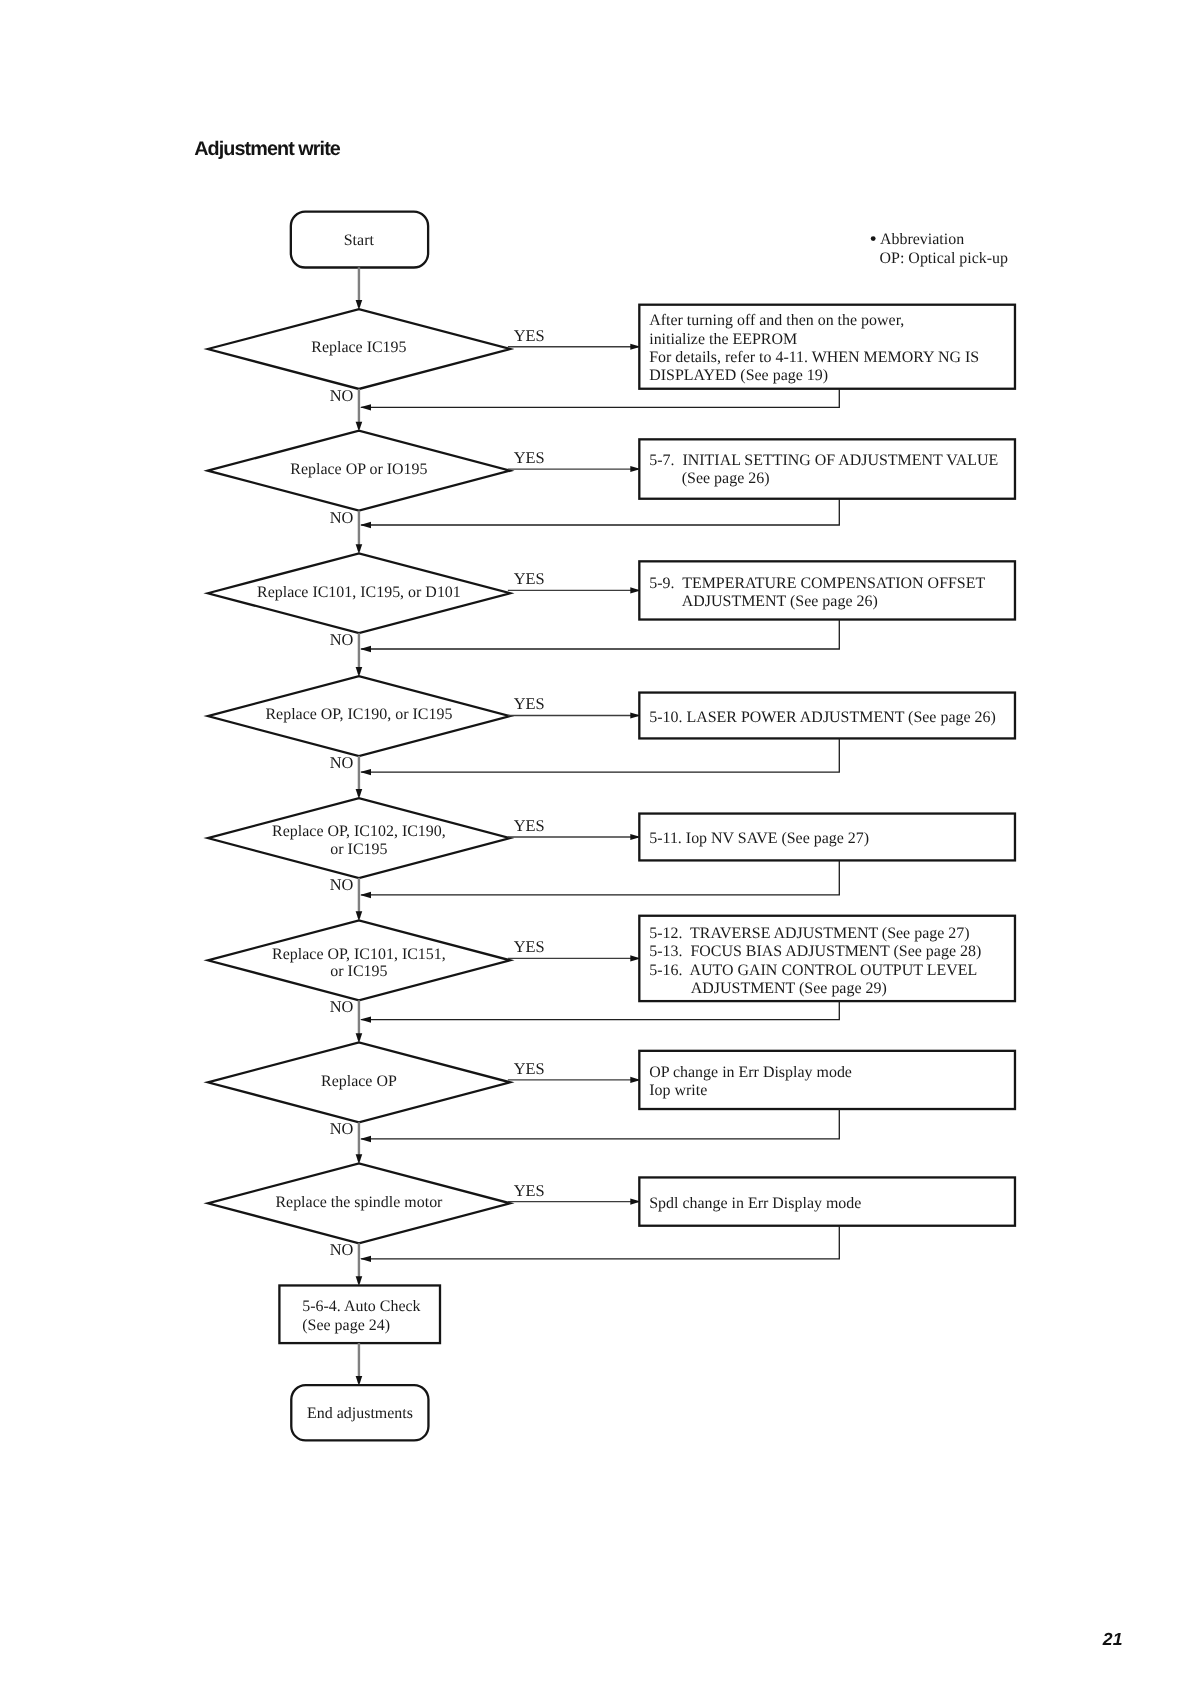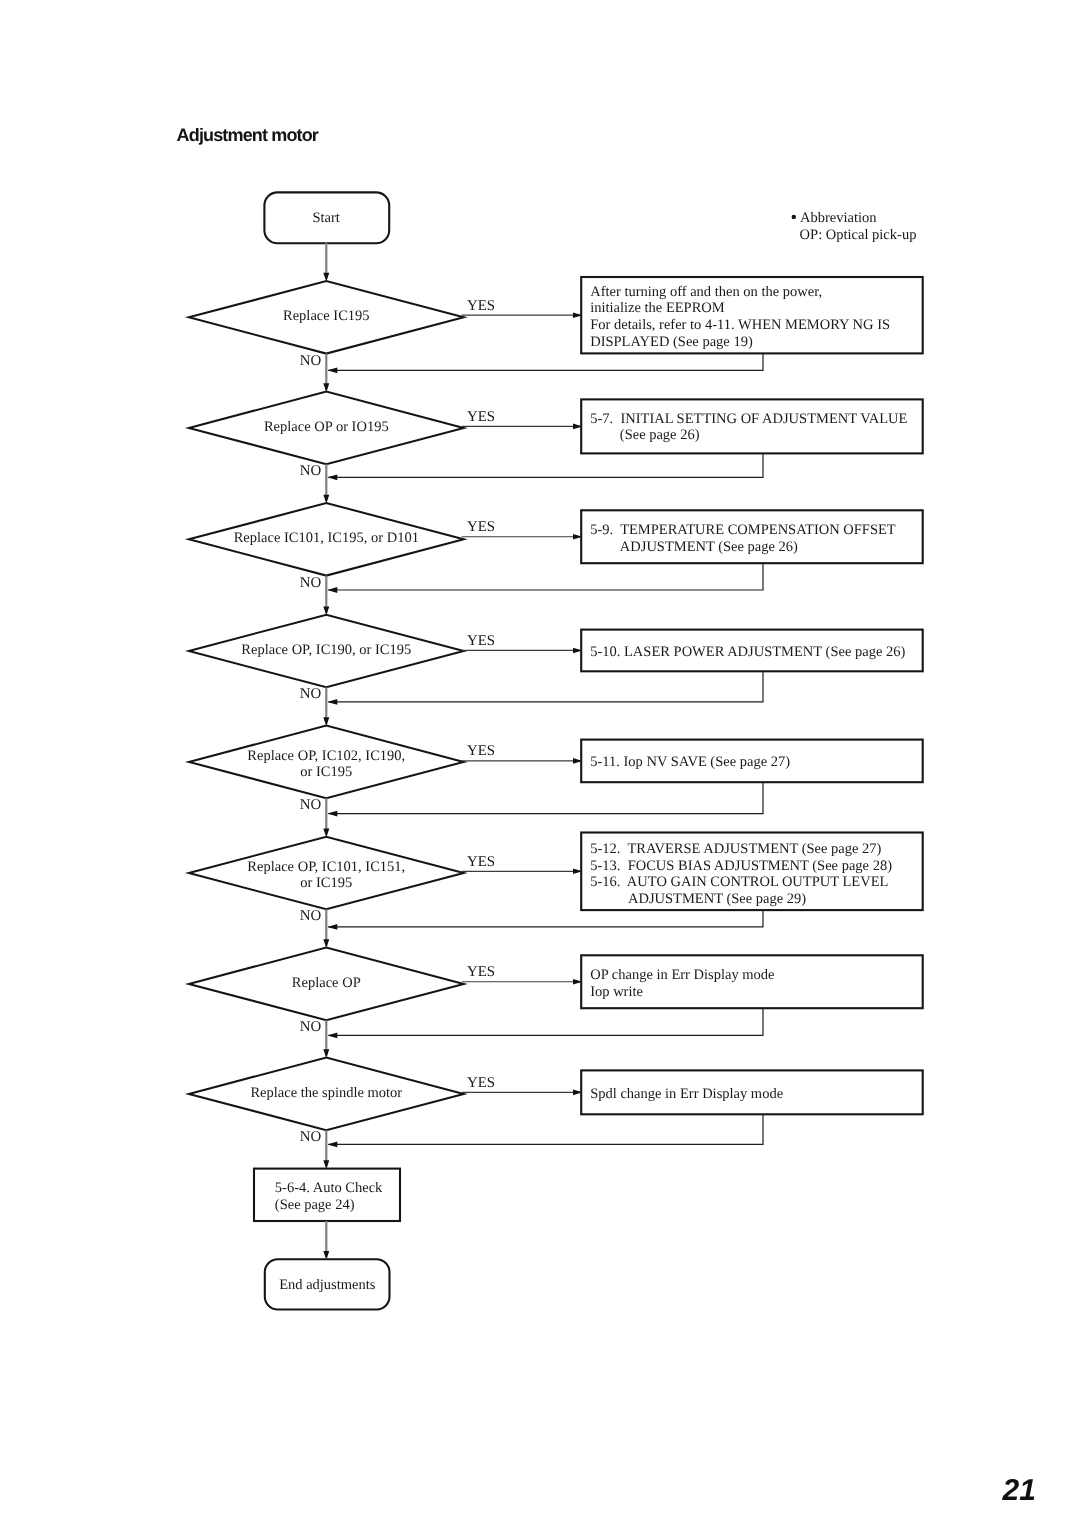--- a/index.html
+++ b/index.html
@@ -1,36 +1,36 @@
 <!DOCTYPE html>
 <html><head>
 <meta charset="utf-8">
 <title>Adjustment flow</title>
 <style>
   html,body{margin:0;padding:0;background:#ffffff;}
   body{width:1080px;height:1528px;overflow:hidden;font-family:"Liberation Serif",serif;color:#000;-webkit-font-smoothing:antialiased;text-rendering:geometricPrecision;}
   #page{position:relative;width:1080px;height:1528px;background:#ffffff;}
   #section-title{position:absolute;left:176.6px;top:126.2px;font-family:"Liberation Sans",sans-serif;font-weight:bold;font-size:18px;letter-spacing:-0.85px;line-height:18px;color:#141414;white-space:nowrap;}
-  #page-number{position:absolute;left:1002.6px;top:1478.6px;font-family:"Liberation Sans",sans-serif;font-weight:bold;font-style:italic;font-size:30px;line-height:24px;color:#111111;}
+  #page-number{position:absolute;left:1002.6px;top:1478.6px;font-family:"Liberation Sans",sans-serif;font-weight:bold;font-style:italic;font-size:16px;line-height:24px;color:#111111;}
   svg#flow{position:absolute;left:0;top:0;width:1080px;height:1528px;display:block;shape-rendering:geometricPrecision;}
   svg#flow text{font-family:"Liberation Serif",serif;fill:#1a1a1a;font-size:14.5px;white-space:pre;}
   svg#flow .shape{fill:#ffffff;stroke:#151515;stroke-width:2.1;}
   svg#flow .diamond{fill:#ffffff;stroke:#141414;stroke-width:2.05;stroke-linejoin:miter;stroke-miterlimit:10;}
   svg#flow .thinline{fill:none;stroke:#808080;stroke-width:2.2;}
   svg#flow .retline{fill:none;stroke:#1f1f1f;stroke-width:1.2;}
   svg#flow .yesline{fill:none;stroke:#3c3c3c;stroke-width:1.2;}
   svg#flow .arrowhead{fill:#111111;stroke:none;}
   svg#flow .dot{fill:#151515;stroke:none;}
   svg#flow .lbl{font-size:14.9px;}
 </style>
 </head>
 <body>
 
 <div id="page">
-  <div id="section-title">Adjustment motor</div>
+  <div id="section-title">Adjustment write</div>
   <div id="page-number">21</div>
   <svg id="flow" viewBox="0 0 1080 1528">
     <g id="static-nodes">
         <rect x="264.4" y="192.4" width="124.8" height="50.8" rx="13" ry="13" class="shape"></rect>
         <text x="326.2" y="222.4" text-anchor="middle">Start</text>
         <line x1="326.3" y1="243" x2="326.3" y2="279" class="thinline"></line>
         <path d="M 323.3 272.7 L 326.3 281.5 L 329.3 272.7 Z" class="arrowhead"></path>
         <rect x="254" y="1168.6" width="146" height="52.4" class="shape"></rect>
         <text x="274.8" y="1192" text-anchor="start">5-6-4. Auto Check</text>
         <text x="274.8" y="1208.8" text-anchor="start">(See page 24)</text>

